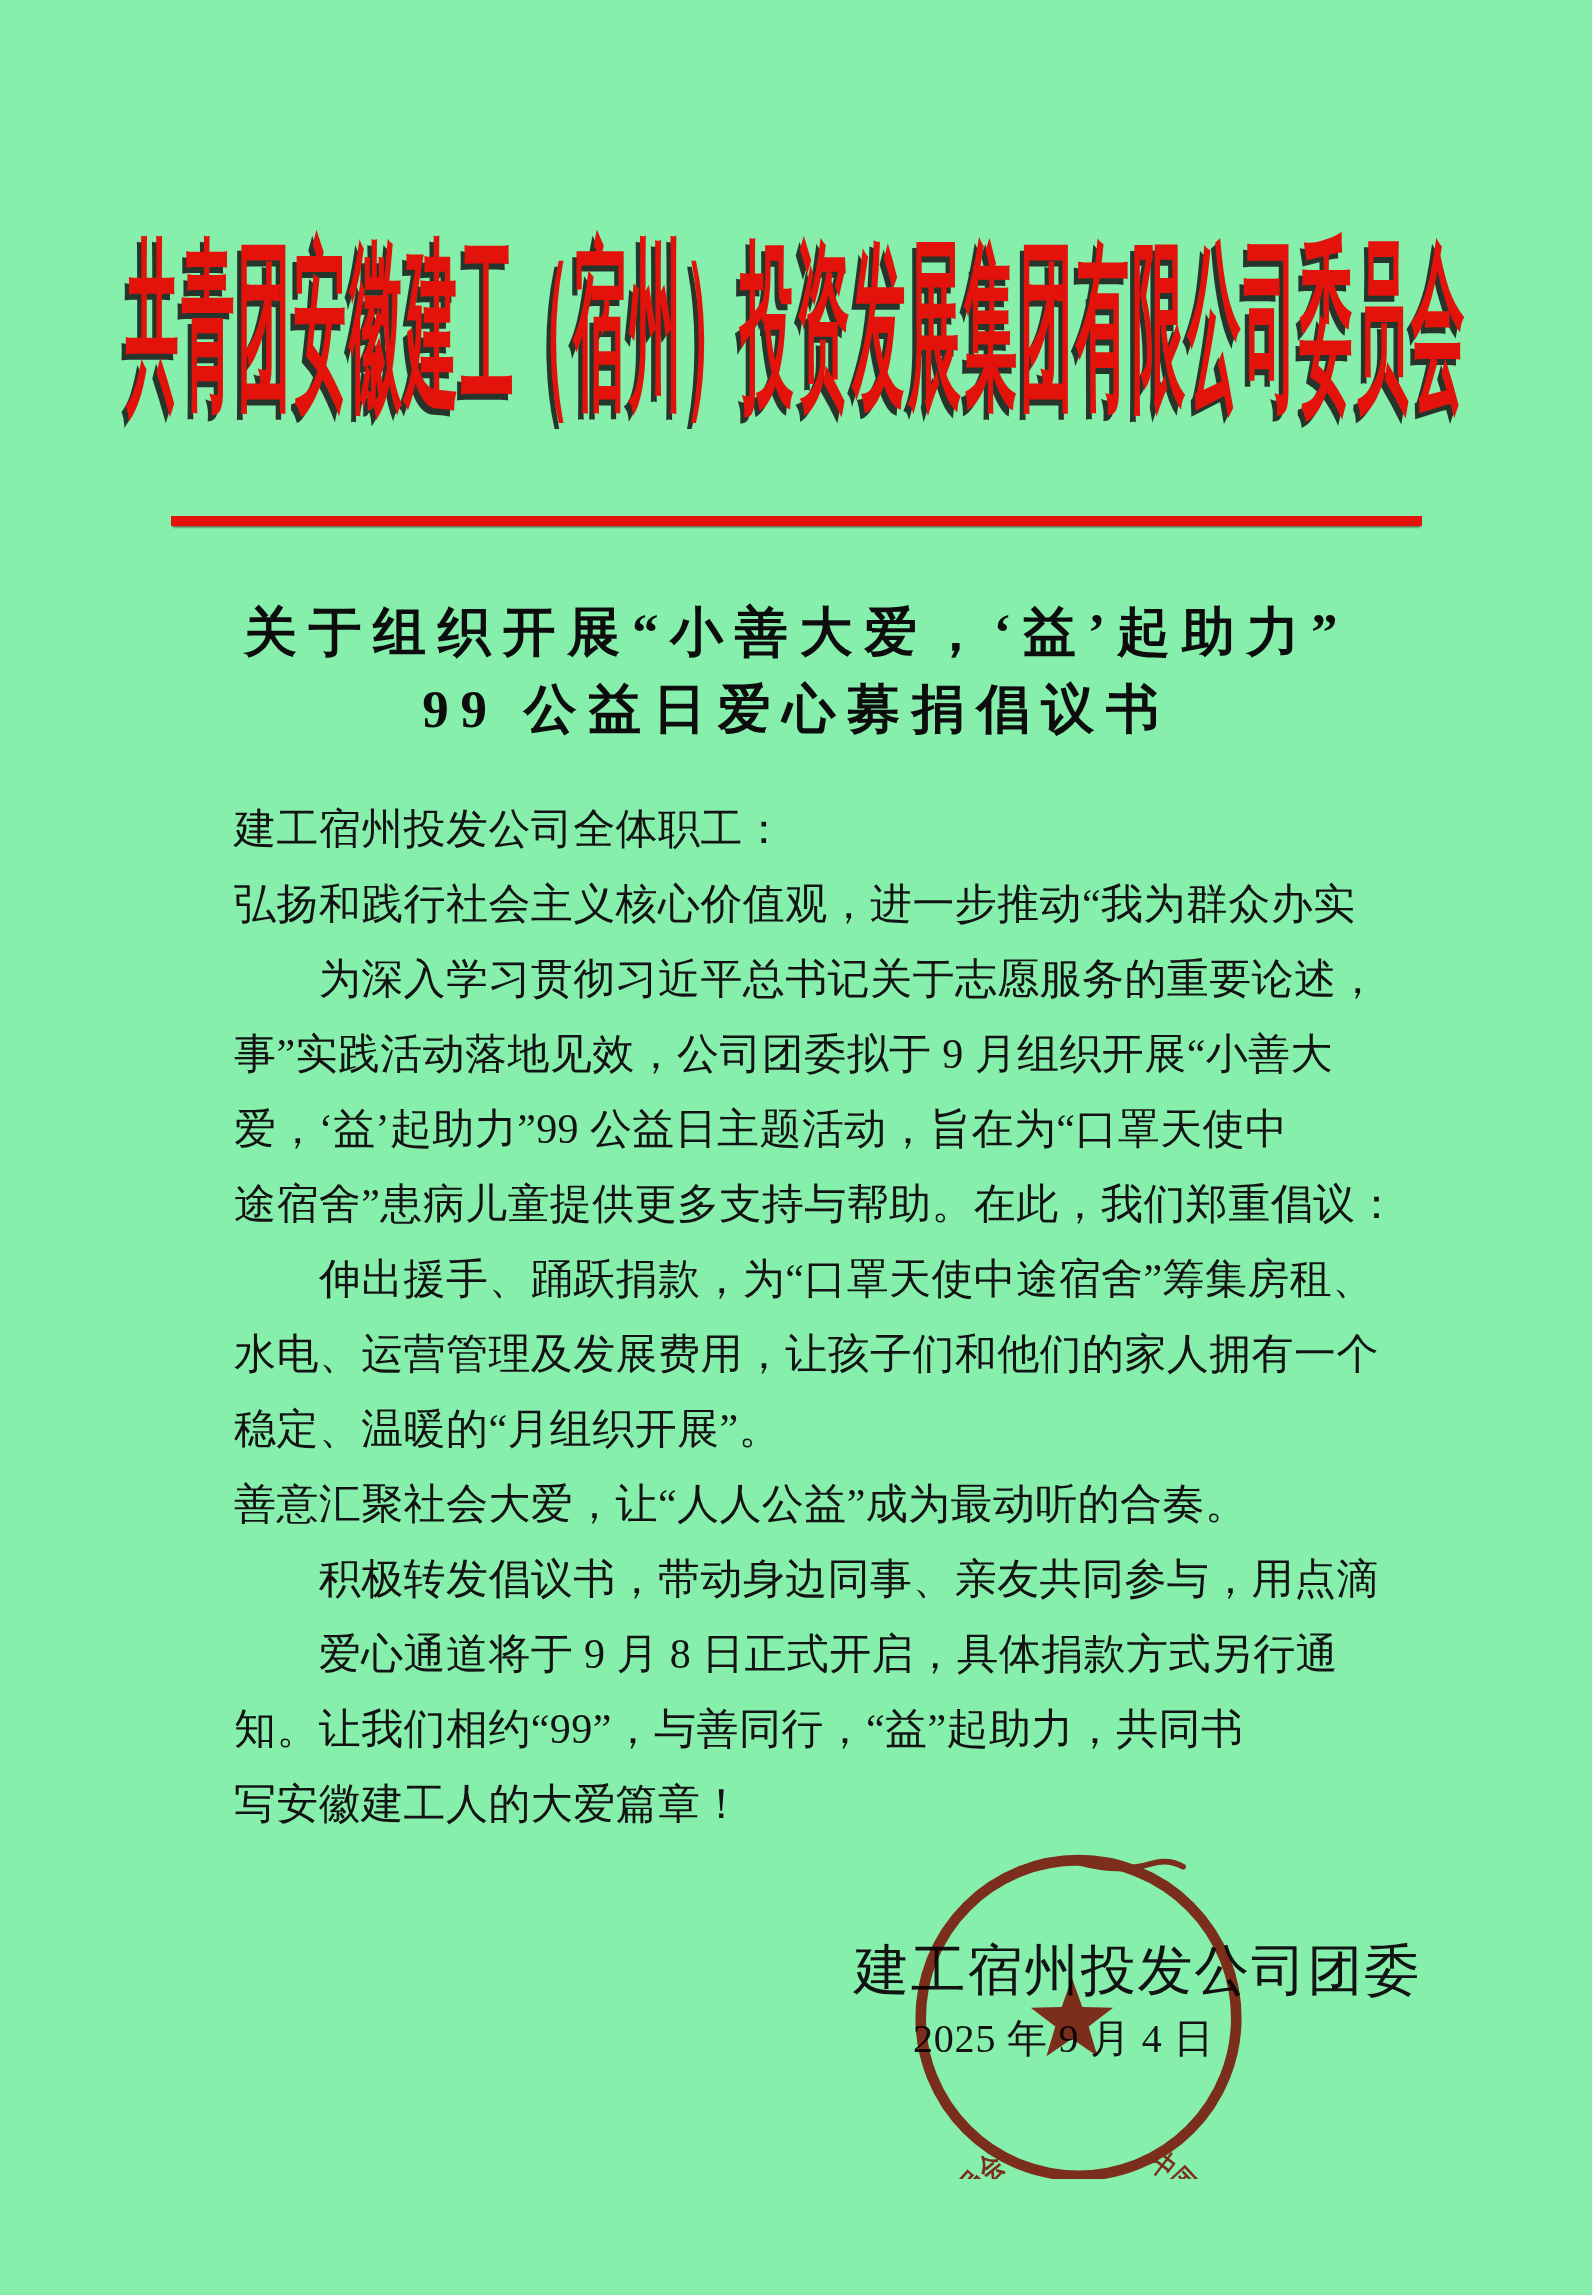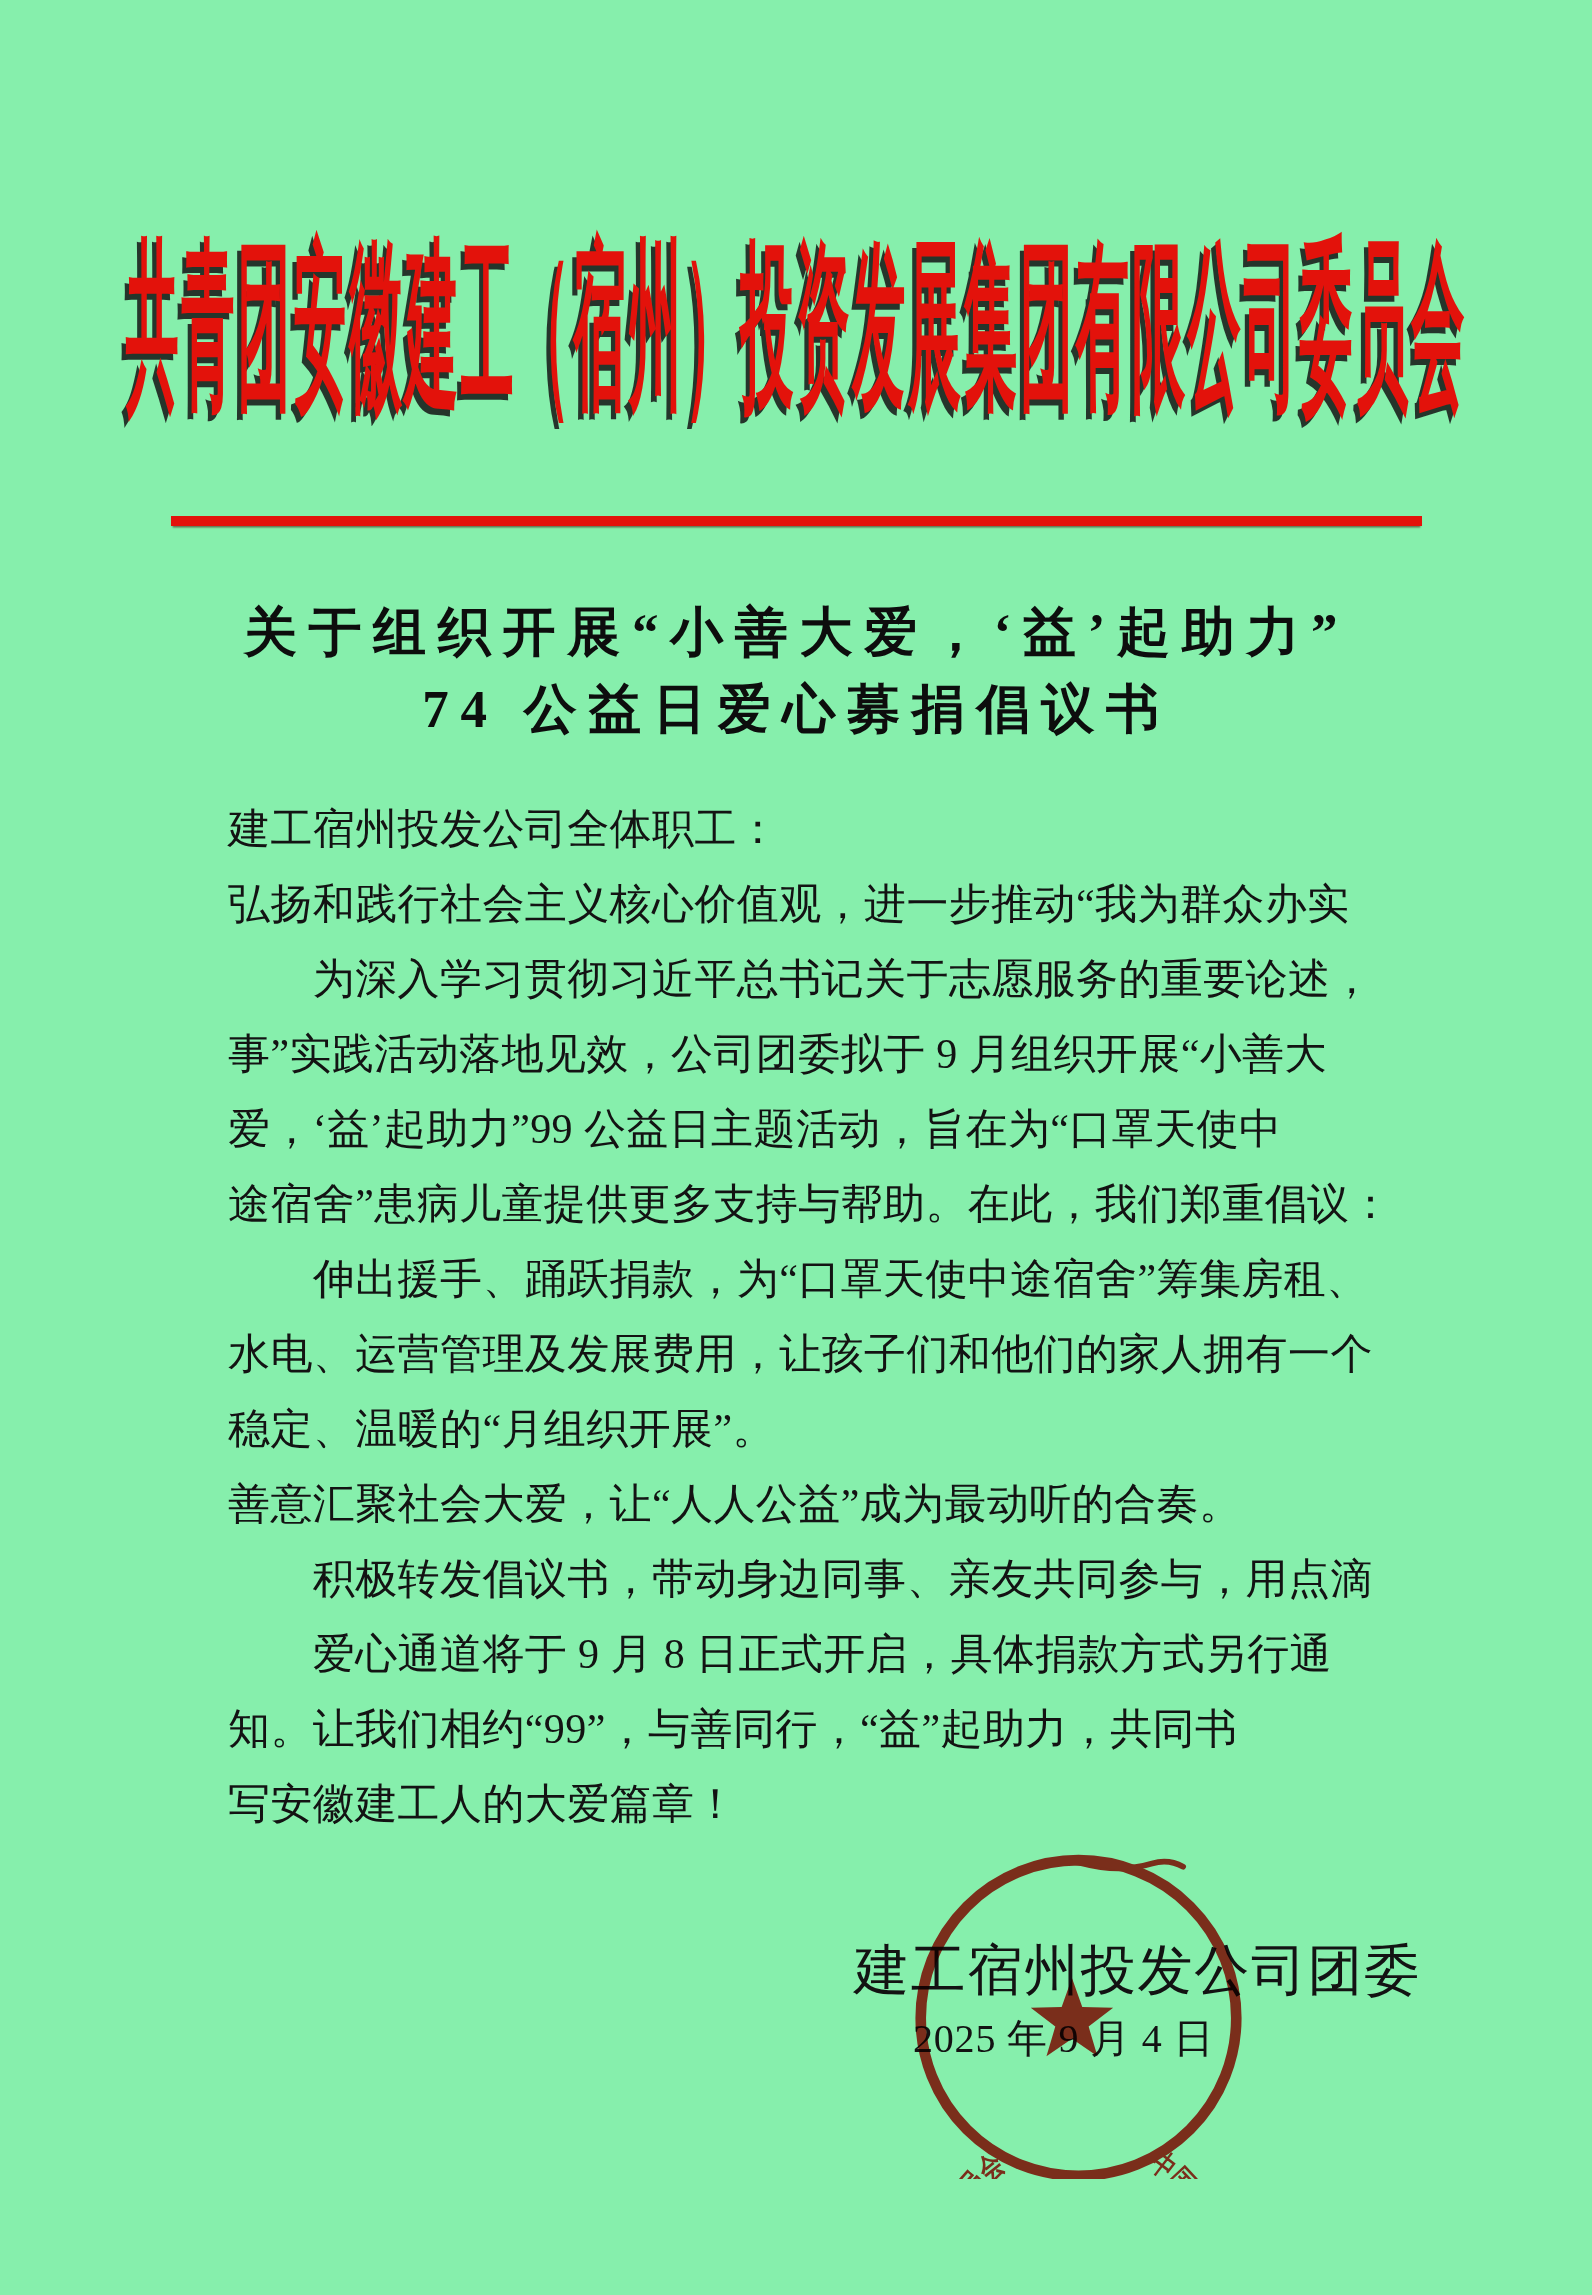--- a/index.html
+++ b/index.html
@@ -56,21 +56,21 @@
     font-size: 53px;
     line-height: 77px;
     letter-spacing: 11.7px;
     color: #0d0d0d;
     white-space: nowrap;
   }
 
   
   .body-text {
     position: absolute;
-    left: 228px;
+    left: 234px;
     top: 792px;
     width: 1133px;
     font-size: 42px;
     line-height: 75px;
     letter-spacing: 0.4px;
     color: #131313;
   }
   .body-text .line { white-space: pre; }
 
   
@@ -116,21 +116,21 @@
 <div class="page">
 
   <div class="org-header">
     <span class="stretch">共青团安徽建工（宿州）投资发展集团有限公司委员会</span>
   </div>
 
   <div class="red-rule"></div>
 
   <div class="doc-title">
     <div>关于组织开展“小善大爱，‘益’起助力”</div>
-    <div>74 公益日爱心募捐倡议书</div>
+    <div>99 公益日爱心募捐倡议书</div>
   </div>
 
   <div class="body-text">
     <div class="line">建工宿州投发公司全体职工：</div>
     <div class="line">弘扬和践行社会主义核心价值观，进一步推动“我为群众办实</div>
     <div class="line">　　为深入学习贯彻习近平总书记关于志愿服务的重要论述，</div>
     <div class="line">事”实践活动落地见效，公司团委拟于 9 月组织开展“小善大</div>
     <div class="line">爱，‘益’起助力”99 公益日主题活动，旨在为“口罩天使中</div>
     <div class="line">途宿舍”患病儿童提供更多支持与帮助。在此，我们郑重倡议：</div>
     <div class="line">　　伸出援手、踊跃捐款，为“口罩天使中途宿舍”筹集房租、</div>

